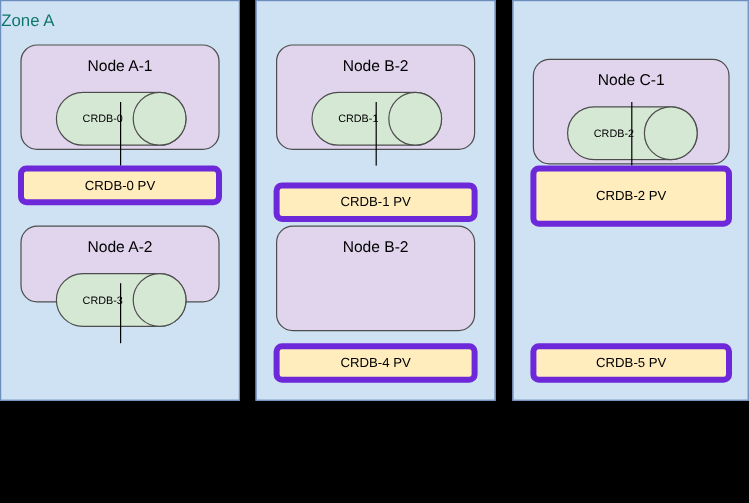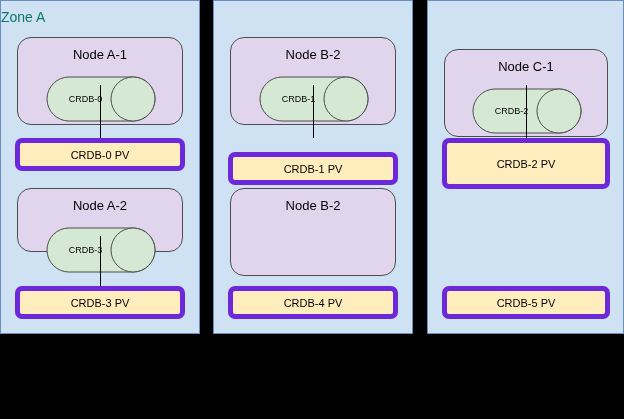--- a/index.html
+++ b/index.html
@@ -116,21 +116,20 @@
       <div class="node-title">Node A-2</div>
       <div class="cyl" style="left:28px; top:38px; width:110px; height:46px;">
         <svg width="110" height="46" viewBox="0 0 110 46">
           <path d="M23,1 L87,1 A22,22 0 0,1 87,45 L23,45 A22,22 0 0,1 23,1 Z" fill="#d5e8d4" stroke="#4d4d4d" stroke-width="1"></path>
           <ellipse cx="87" cy="23" rx="22" ry="22" fill="#d5e8d4" stroke="#4d4d4d" stroke-width="1"></ellipse>
         </svg>
         <div class="cyl-label">CRDB-3</div>
       </div>
     </div>
     <div class="connector" style="left:99px; top:235px; height:50px;"></div>
-    <div class="pv" style="left:14px; top:285px; width:170px; height:33px;">CRDB-3 PV</div>
   </div>
 
   <div class="zone" style="left:213px; width:200px;">
 
     <div class="node" style="left:16px; top:36px; width:166px; height:88px;">
       <div class="node-title">Node B-2</div>
       <div class="cyl" style="left:28px; top:38px; width:110px; height:46px;">
         <svg width="110" height="46" viewBox="0 0 110 46">
           <path d="M23,1 L87,1 A22,22 0 0,1 87,45 L23,45 A22,22 0 0,1 23,1 Z" fill="#d5e8d4" stroke="#4d4d4d" stroke-width="1"></path>
           <ellipse cx="87" cy="23" rx="22" ry="22" fill="#d5e8d4" stroke="#4d4d4d" stroke-width="1"></ellipse>

